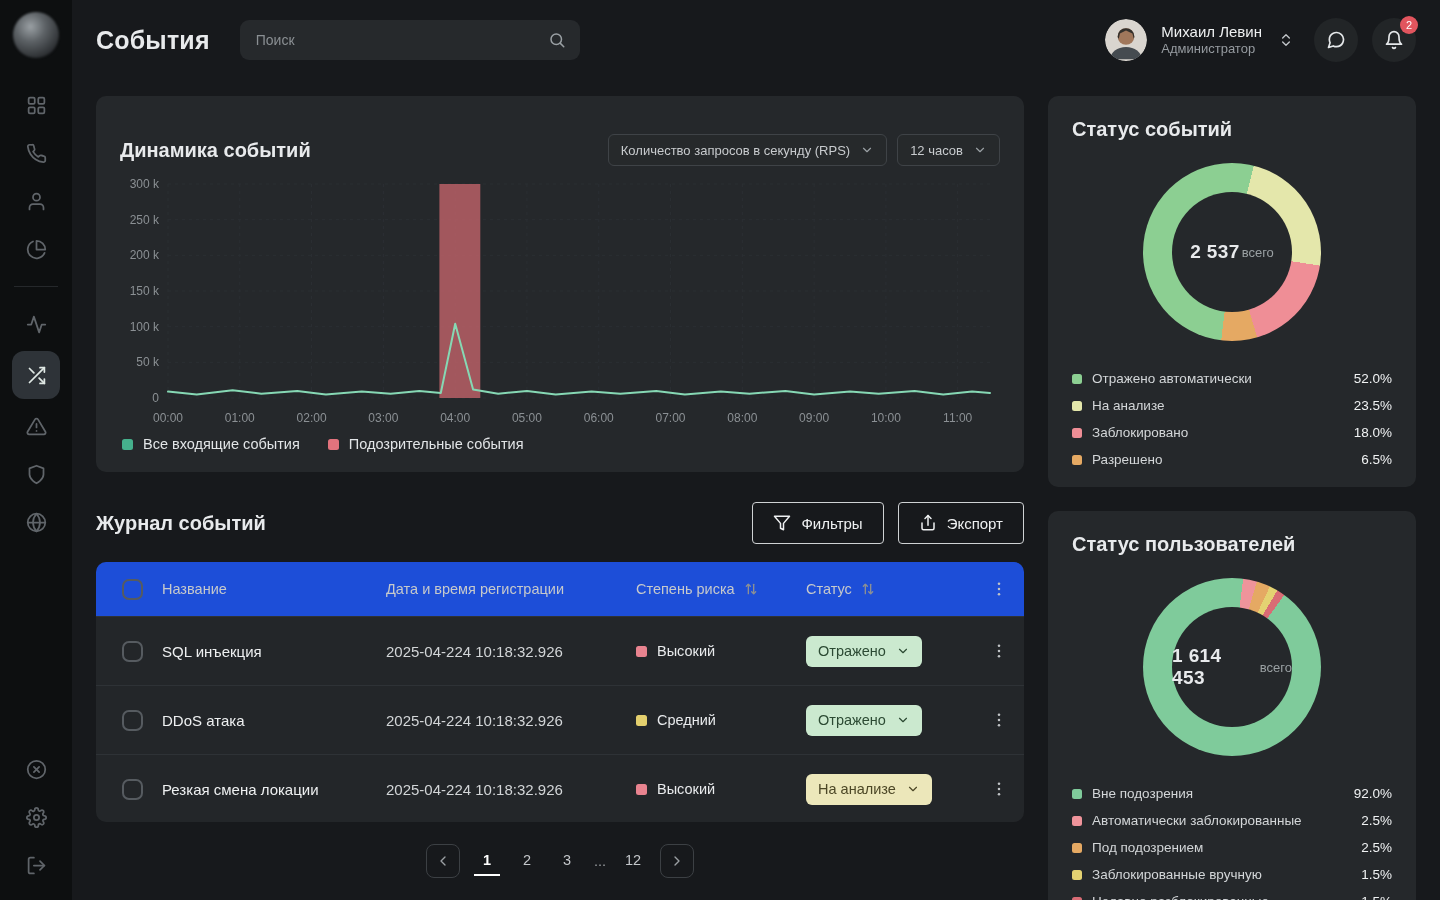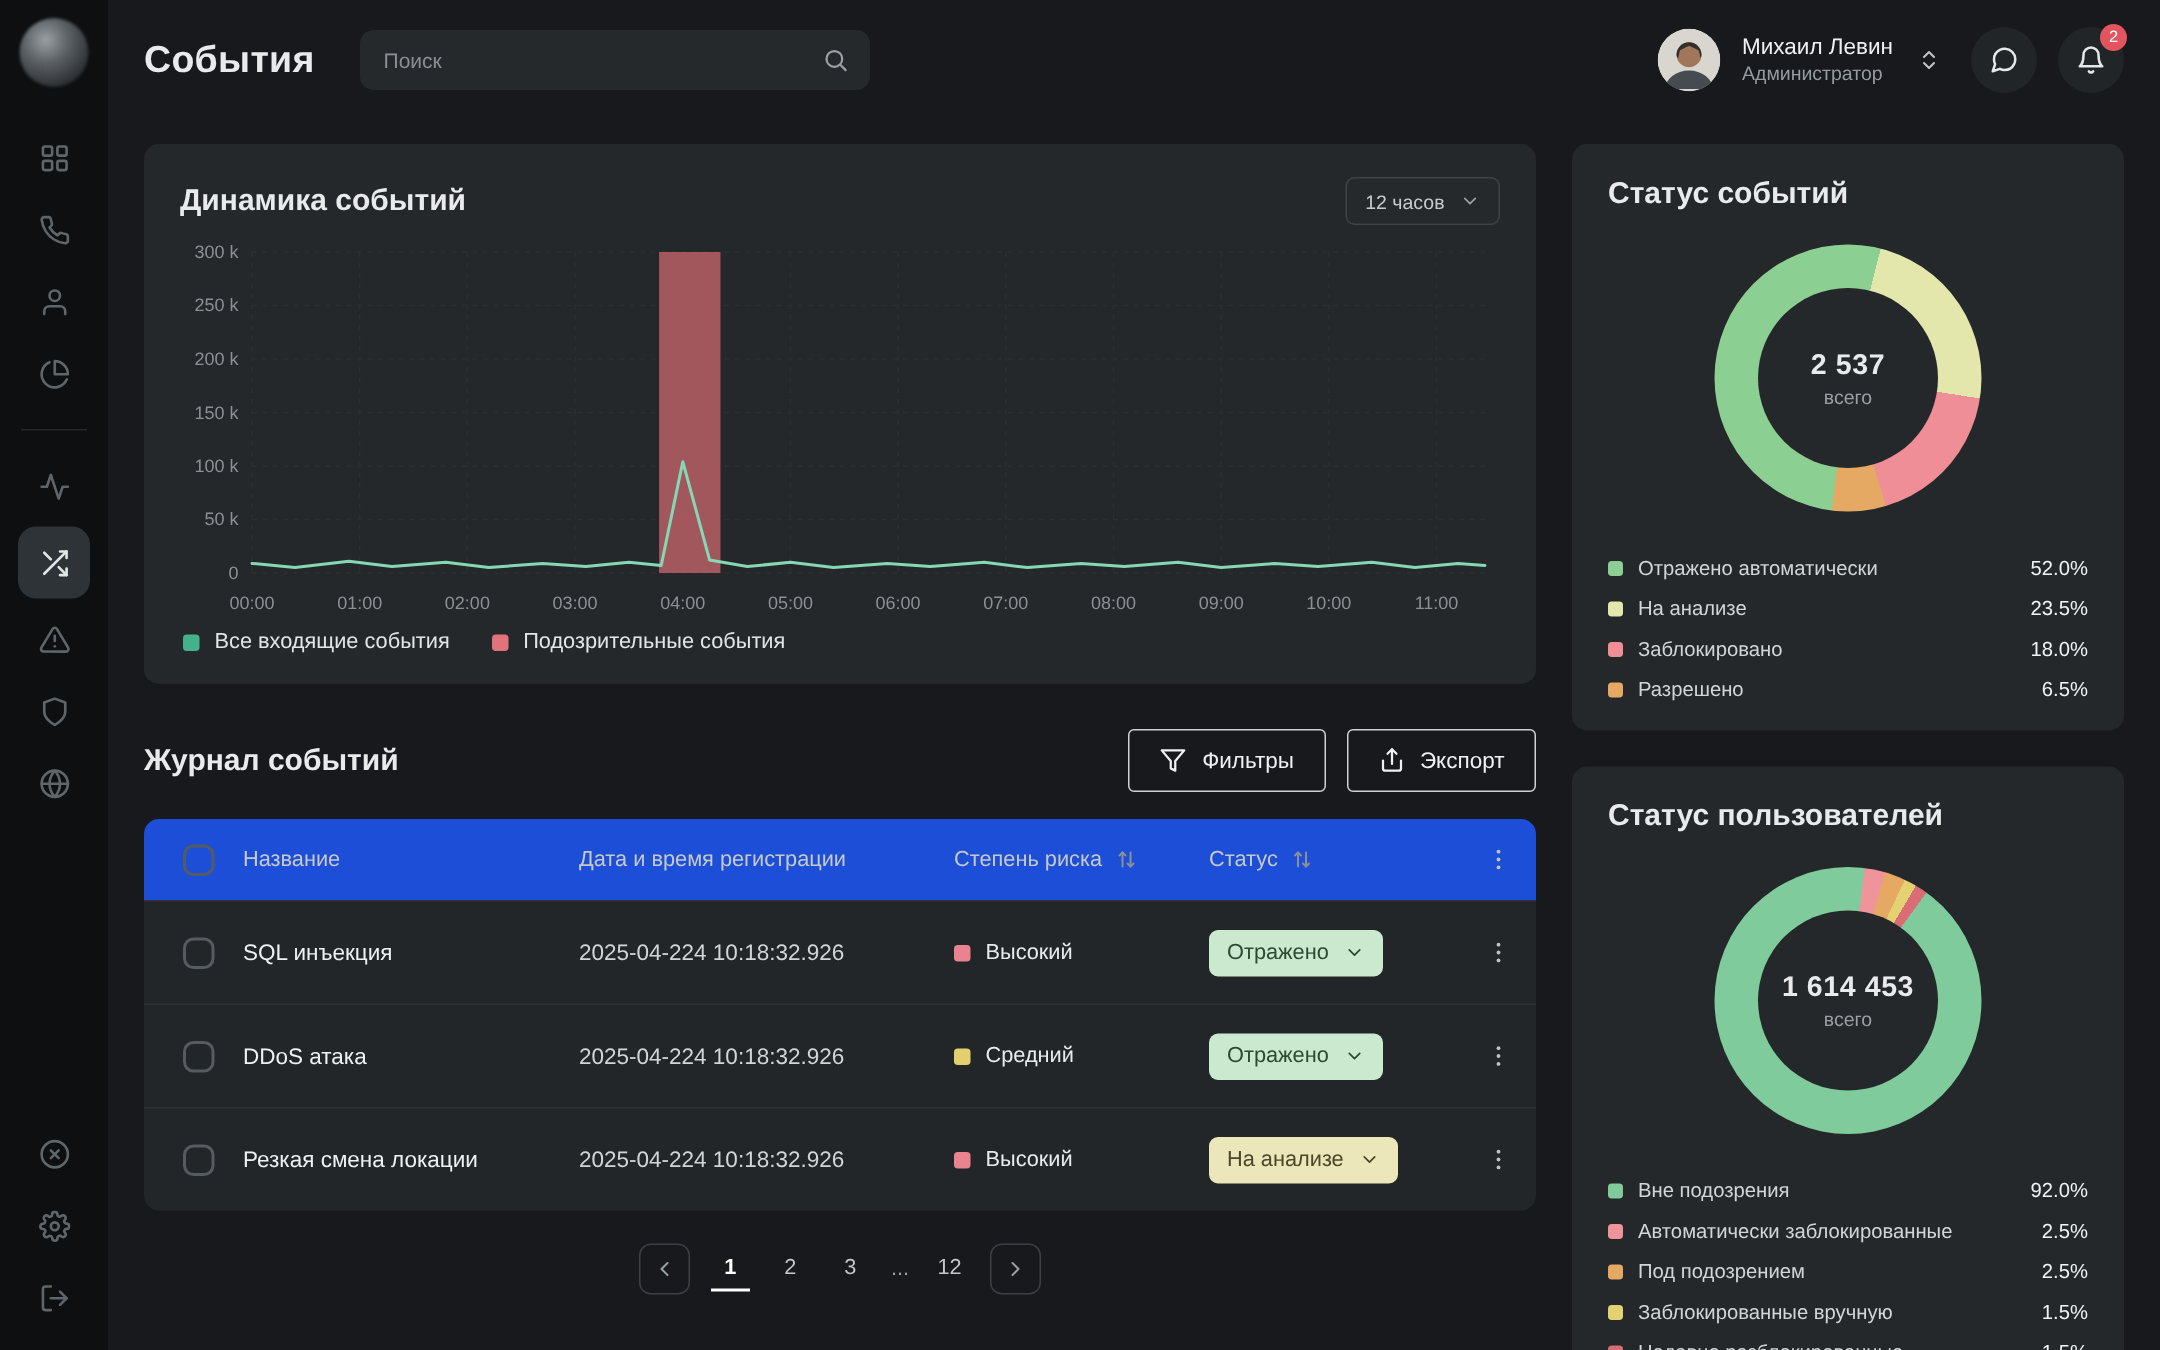--- a/index.html
+++ b/index.html
@@ -42,21 +42,21 @@
   .badge{position:absolute;top:-2px;right:-2px;min-width:18px;height:18px;border-radius:9px;background:#e2555e;color:#fff;
     font-size:11px;display:flex;align-items:center;justify-content:center;padding:0 4px;box-sizing:border-box}
 
   
   .main{flex:1;display:flex;gap:24px;padding:16px 24px 22px;min-height:0}
   .left-col{width:928px;flex-shrink:0;display:flex;flex-direction:column}
   .right-col{width:368px;flex-shrink:0;display:flex;flex-direction:column;gap:24px}
   .card{background:#25282b;border-radius:10px}
 
   
-  .dynamics-card{padding:22px 24px 16px}
+  .dynamics-card{padding:38px 24px 16px}
   .card-head{display:flex;align-items:center}
   .card-title{font-size:20px;font-weight:bold;margin:0}
   .selects{margin-left:auto;display:flex;gap:10px}
   .select{display:flex;align-items:center;gap:10px;height:32px;padding:0 12px;border:1px solid #3f4347;border-radius:6px;
     background:#26292b;color:#c8cbce;font-size:13px}
   .select .i14{color:#9aa0a4}
   #line-chart{display:block;margin-top:10px}
   #line-chart .grid{stroke:#2b2f33;stroke-width:1;stroke-dasharray:3 4}
   #line-chart .ylab{fill:#8b9094;font-size:12px;text-anchor:end;font-family:"Liberation Sans",sans-serif}
   #line-chart .xlab{fill:#8b9094;font-size:12px;text-anchor:middle;font-family:"Liberation Sans",sans-serif}
@@ -89,21 +89,21 @@
   
   .pagination{display:flex;align-items:center;justify-content:center;gap:14px;margin-top:22px}
   .pg-arrow{width:34px;height:34px;border:1px solid #3c4044;border-radius:8px;color:#9ba0a4;display:flex;align-items:center;justify-content:center}
   .pg-num{min-width:26px;height:30px;color:#c4c7ca;font-size:14.5px;display:flex;align-items:center;justify-content:center;border-bottom:2px solid transparent}
   .pg-num.active{color:#ffffff;font-weight:bold;border-bottom:2px solid #ffffff}
   .pg-ellipsis{color:#9a9ea2;font-size:14.5px}
 
   
   .status-card{padding:22px 24px 20px}
   .donut{position:relative;width:178px;height:178px;border-radius:50%;margin:22px auto 18px}
-  .donut .hole{position:absolute;inset:29px;border-radius:50%;background:#25282b;display:flex;flex-direction:column;
+  .donut .hole{position:absolute;inset:29px;border-radius:50%;background:#25282b;display:flex;flex-direction:row;
     align-items:center;justify-content:center;gap:2px}
   .donut .total{font-size:19px;font-weight:bold;letter-spacing:.4px}
   .donut .cap{font-size:13px;color:#9aa0a3}
   .legend-list{display:flex;flex-direction:column}
   .lg-row{display:flex;align-items:center;gap:10px;margin-top:12px;font-size:13.5px}
   .lg-row .sq{width:10px;height:10px}
   .lg-label{color:#d3d6d8}
   .lg-val{margin-left:auto;color:#f0f2f3}
 
   span[data-icon]{display:inline-flex;align-items:center;justify-content:center;flex-shrink:0}
@@ -280,20 +280,28 @@
     </header>
 
     <main class="main">
 
       <section class="left-col">
 
         <div class="card dynamics-card">
           <div class="card-head">
             <h2 class="card-title">Динамика событий</h2>
             <div class="selects">
+              <button class="select">
+                <span>Количество запросов в секунду (RPS)</span>
+                <span class="i14" data-icon="chevron-down">
+                    <svg viewBox="0 0 24 24" fill="none" stroke="currentColor" stroke-width="2" stroke-linecap="round" stroke-linejoin="round">
+                      <polyline points="6 9 12 15 18 9"></polyline>
+                    </svg>
+                  </span>
+              </button>
               <button class="select">
                 <span>12 часов</span>
                 <span class="i14" data-icon="chevron-down">
                     <svg viewBox="0 0 24 24" fill="none" stroke="currentColor" stroke-width="2" stroke-linecap="round" stroke-linejoin="round">
                       <polyline points="6 9 12 15 18 9"></polyline>
                     </svg>
                   </span>
               </button>
             </div>
           </div>

